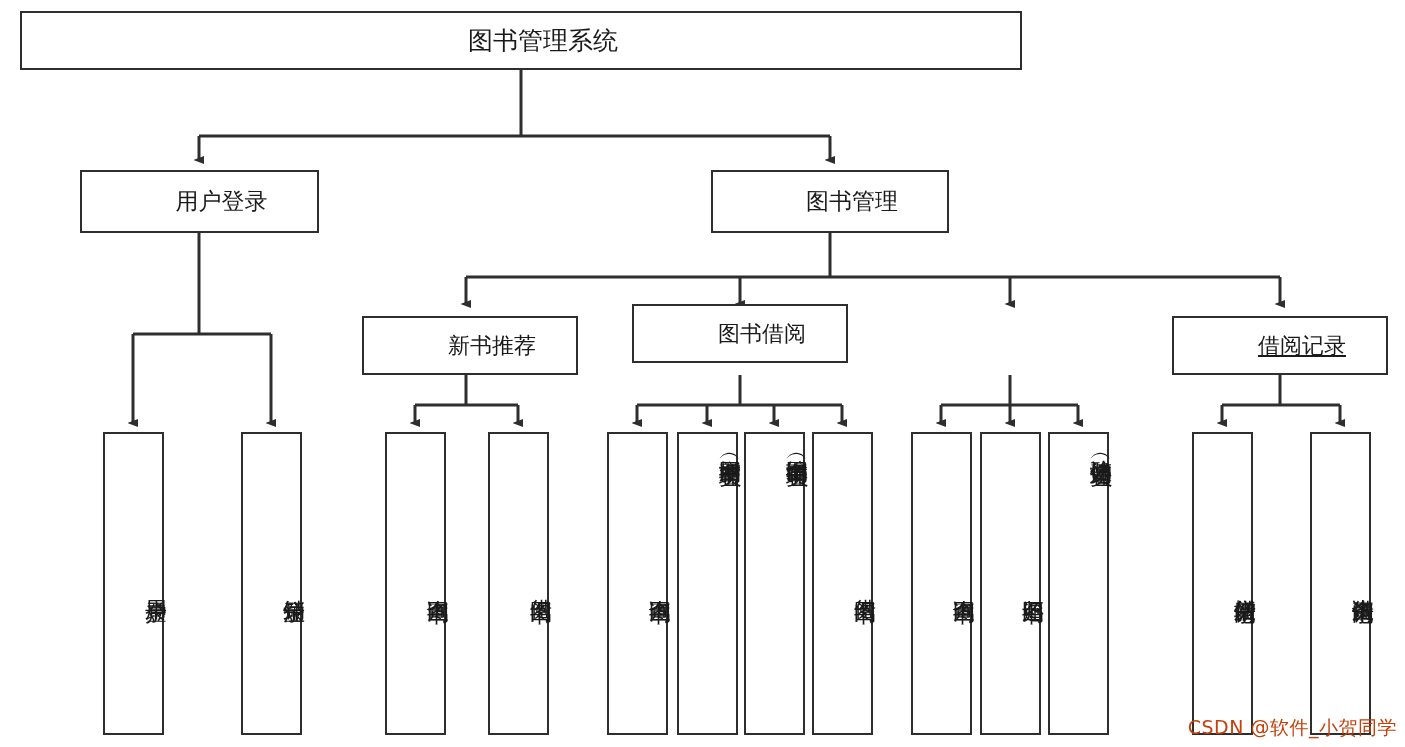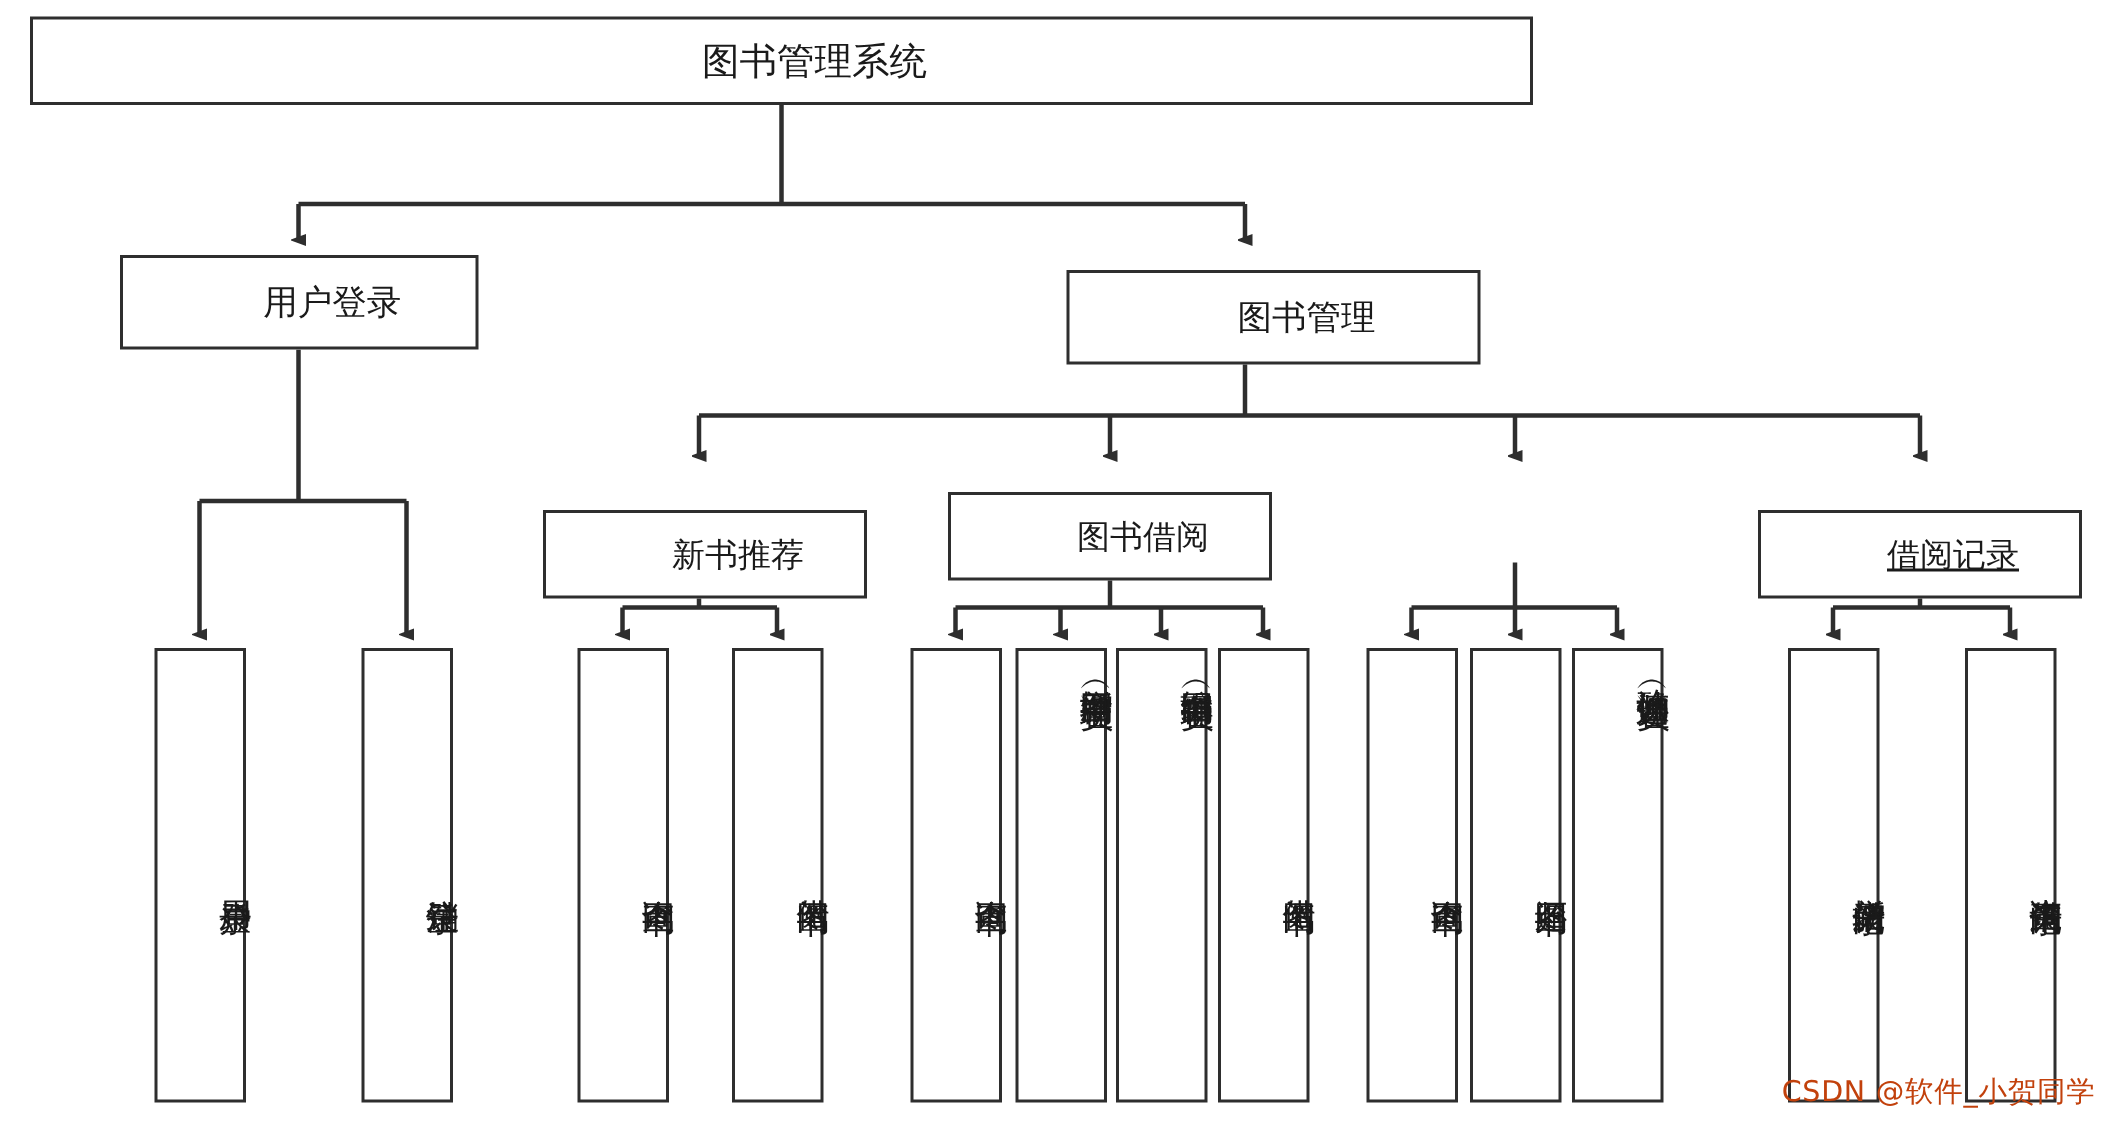--- a/index.html
+++ b/index.html
@@ -38,21 +38,20 @@
     padding-left: 44px;
   }
   .node.root {
     font-size: 25px;
   }
   .node.lvl2 {
     font-size: 23px;
   }
   .node.lvl3 {
     font-size: 22px;
-    margin-top: 24px;
   }
   .node.leaf {
     align-items: flex-start;
     justify-content: center;
     padding-top: 8px;
   }
   .node.leaf.mid {
     align-items: center;
     padding-top: 0;
   }
@@ -129,21 +128,21 @@
     </g>
   </svg>
 
   <div class="node root" style="left:20px; top:11px; width:1002px; height:59px;">
     <span>图书管理系统</span>
   </div>
 
   <div class="node lvl2" style="left:80px; top:170px; width:239px; height:63px;">
     <span>用户登录</span>
   </div>
-  <div class="node lvl2" style="left:711px; top:180px; width:276px; height:63px;font-family:Liberation Mono, monospace;">
+  <div class="node lvl2" style="left:711px; top:170px; width:238px; height:63px;font-family:Liberation Mono, monospace;">
     <span>图书管理</span>
   </div>
 
   <div class="node lvl3" style="left:362px; top:316px; width:216px; height:59px;">
     <span>新书推荐</span>
   </div>
   <div class="node lvl3" style="left:632px; top:304px; width:216px; height:59px;">
     <span>图书借阅</span>
   </div>
   <div class="node lvl3" style="left:1172px; top:316px; width:216px; height:59px;text-decoration:underline;">

